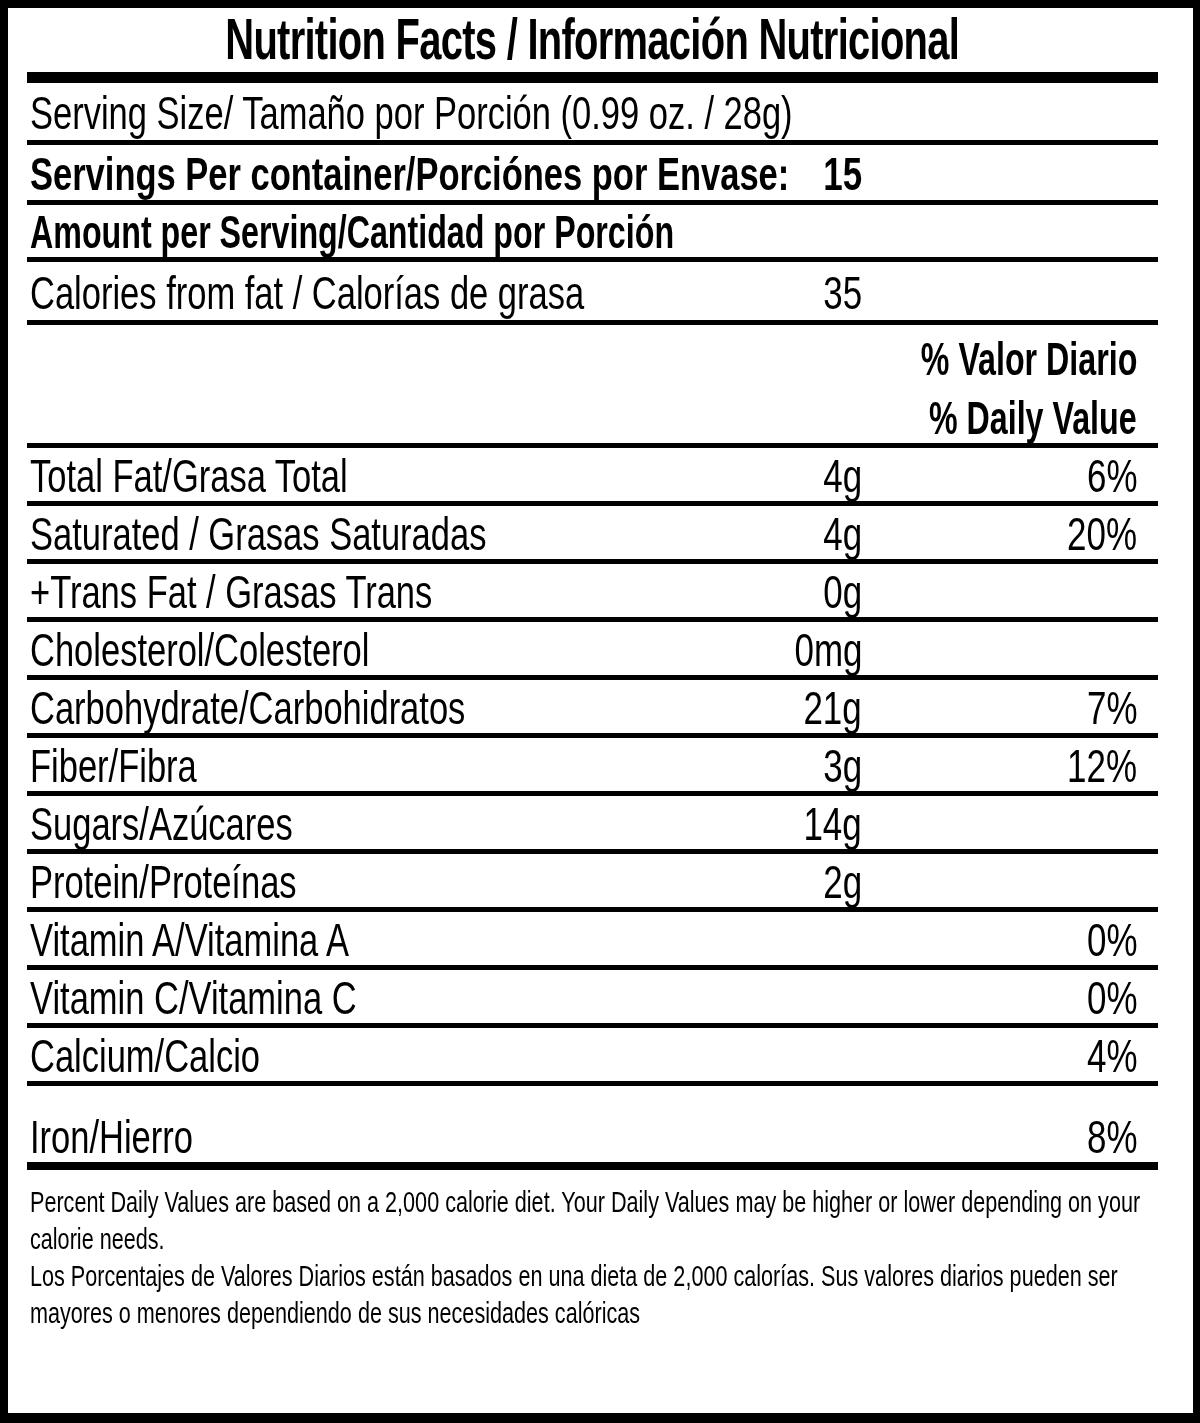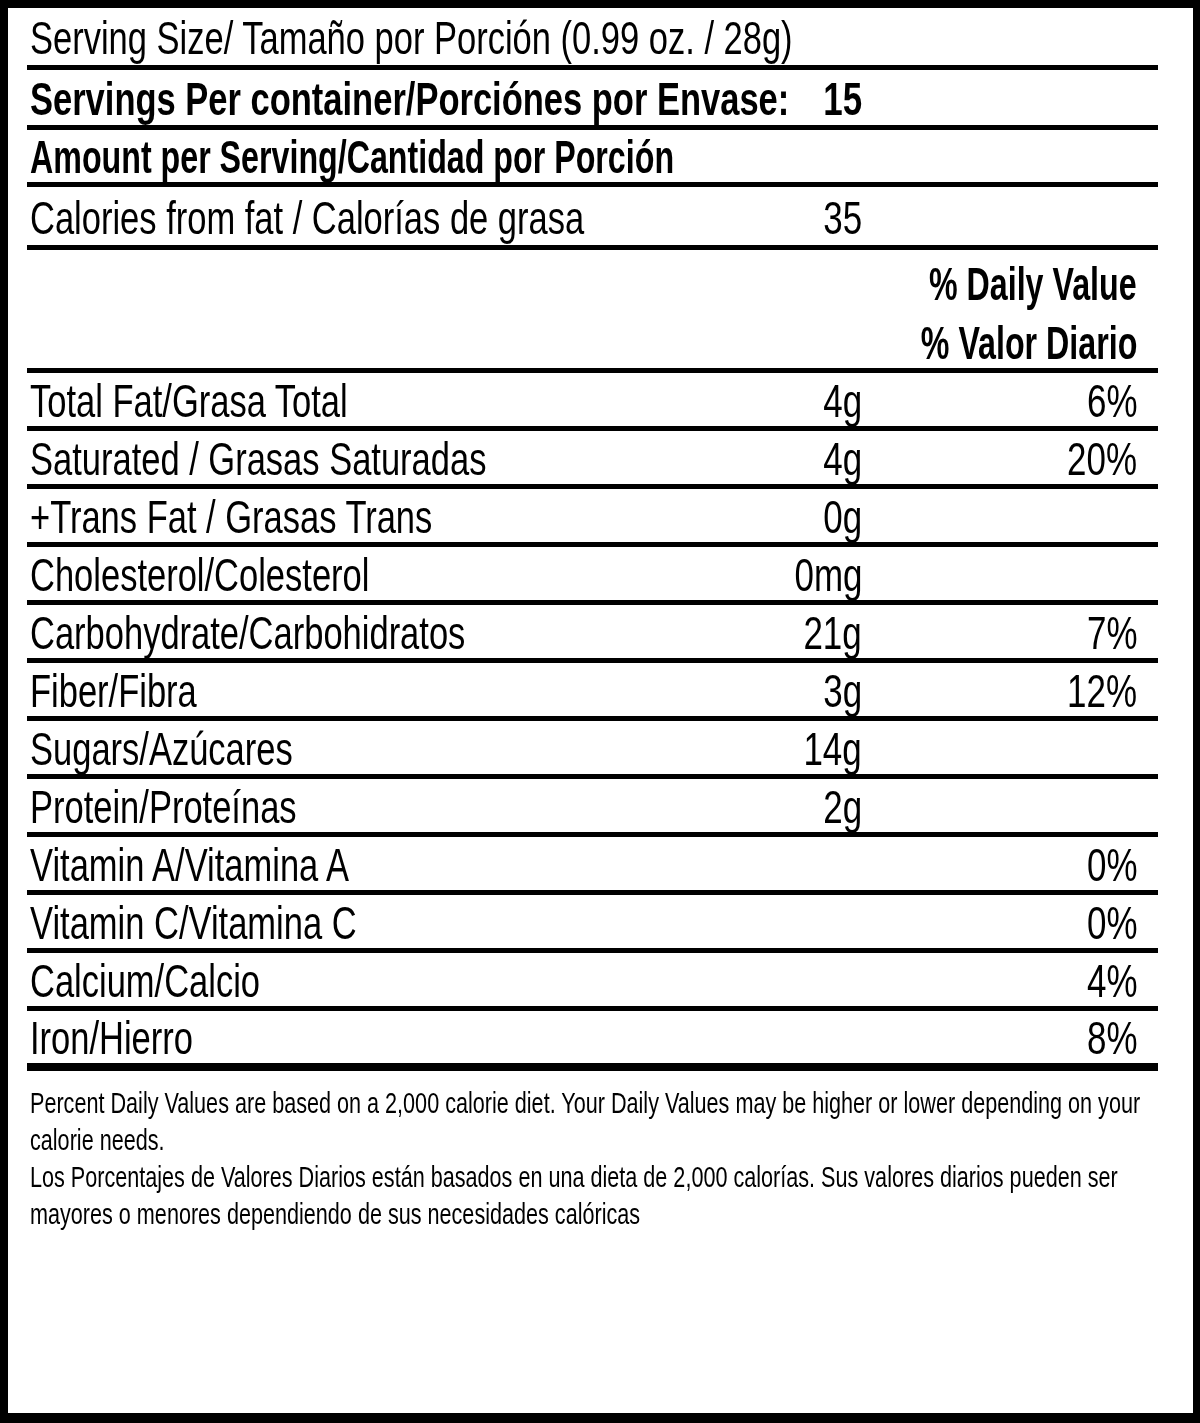--- a/index.html
+++ b/index.html
@@ -24,21 +24,21 @@
     font-weight:bold;font-size:57px;
     transform:scaleX(0.70);transform-origin:center center;
     letter-spacing:-1px;
   }
   .row{position:relative;border-bottom:5px solid #000;}
   .h57{height:57px;line-height:60px;}
   .h55{height:55px;line-height:58px;font-weight:bold;}
   .h52{height:52px;line-height:54px;}
   .h58{height:58px;line-height:62px;}
   .h53{height:53px;line-height:56px;}
-  .iron{height:52px;line-height:54px;border-bottom:8px solid #000;}
+  .iron{height:52px;line-height:54px;border-bottom:8px solid #000;margin-top:24px;}
   .lbl{
     position:absolute;left:3px;top:0;
     display:inline-block;white-space:nowrap;
     font-size:46px;
     transform:scaleX(0.75);transform-origin:left center;
   }
   .bold{font-weight:bold;transform:scaleX(0.70);}
   .amt{
     position:absolute;right:296px;top:0;
     white-space:nowrap;font-size:46px;
@@ -64,20 +64,23 @@
     font-size:29px;line-height:37px;
     transform:scaleX(0.745);transform-origin:left top;
   }
 </style>
 </head>
 <body>
 
 <div class="sheet">
   <div class="content">
 
+    <div class="title-block">
+      <span class="title-text">Nutrition Facts / Información Nutricional</span>
+    </div>
 
     <div class="row h57">
       <span class="lbl">Serving Size/ Tamaño por Porción  (0.99 oz. / 28g)</span>
     </div>
 
     <div class="row h55">
       <span class="lbl">Servings Per container/Porciónes por Envase:</span>
       <span class="amt">15</span>
     </div>
 
@@ -85,22 +88,22 @@
       <span class="lbl bold">Amount per Serving/Cantidad por Porción</span>
     </div>
 
 
     <div class="row h58">
       <span class="lbl">Calories from fat / Calorías de grasa</span>
       <span class="amt">35</span>
     </div>
 
     <div class="dv-header">
+      <div class="dv-line"><span>% Valor Diario</span></div>
       <div class="dv-line"><span>% Daily Value</span></div>
-      <div class="dv-line"><span>% Valor Diario</span></div>
     </div>
 
     <div class="row h53">
       <span class="lbl">Total Fat/Grasa Total</span>
       <span class="amt">4g</span>
       <span class="pct">6%</span>
     </div>
 
     <div class="row h53">
       <span class="lbl">Saturated / Grasas Saturadas</span>

